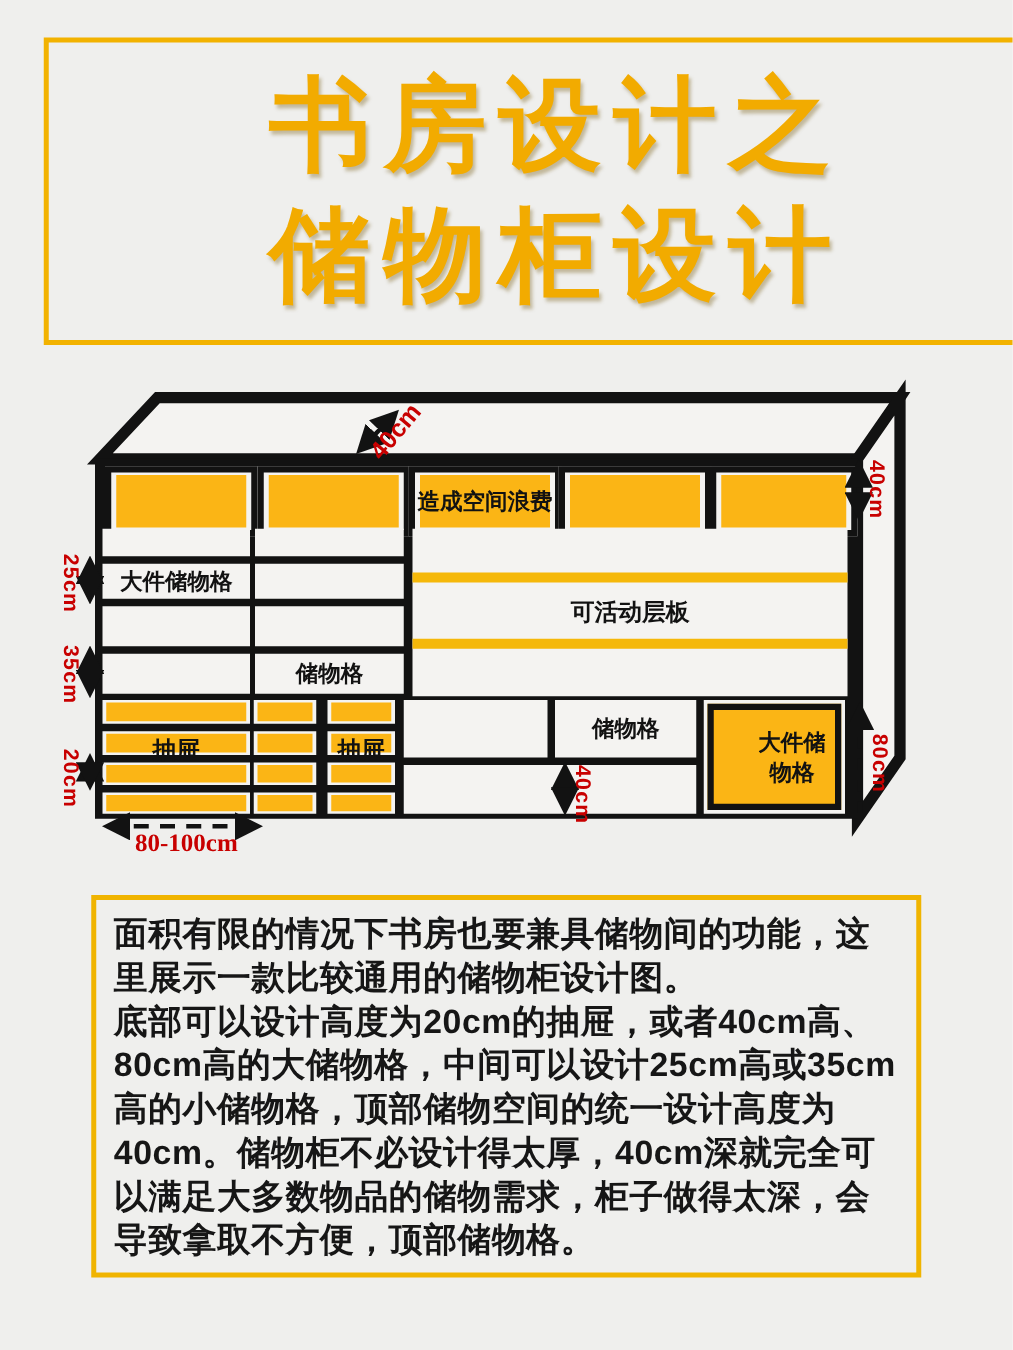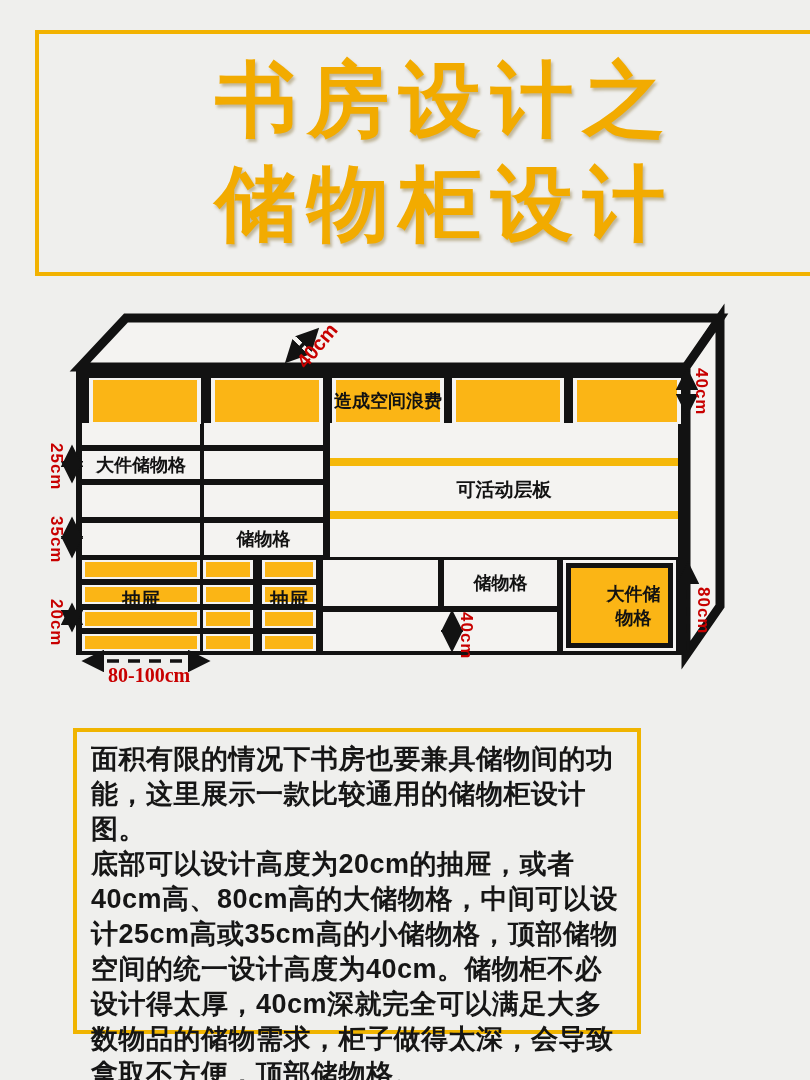--- a/index.html
+++ b/index.html
@@ -28,22 +28,22 @@
   .bigbox{position:absolute;left:3px;right:3px;top:3px;bottom:3px;background:#fbb515;
           border:5px solid #121212;display:flex;align-items:center;justify-content:center;
           text-align:center;padding-left:28px;}
   .bigbox .cab-label{white-space:normal;line-height:24px;}
   .dim{position:absolute;color:#c80000;font-weight:bold;font-size:20px;
        font-family:"Liberation Sans",sans-serif;white-space:nowrap;}
   .vdim{position:absolute;color:#c80000;font-weight:bold;font-size:17px;
         writing-mode:vertical-rl;letter-spacing:1px;
         font-family:"Liberation Sans",sans-serif;}
   
-  .desc-box{position:absolute;left:73px;top:716px;width:568px;height:306px;
-            border:4px solid #f0b400;box-sizing:border-box;padding:10px 14px;margin-top:12px;}
+  .desc-box{position:absolute;left:73px;top:716px;width:664px;height:306px;
+            border:4px solid #f0b400;box-sizing:border-box;padding:10px 14px;}
   .desc-box p{margin:0;font-size:27px;line-height:35px;font-weight:bold;color:#161616;
               font-family:"Liberation Sans",sans-serif;letter-spacing:.5px;}
 </style>
 </head>
 <body>
 
 <div class="page">
 
   <div class="title-box">
     <div class="title-line">书房设计之</div>

